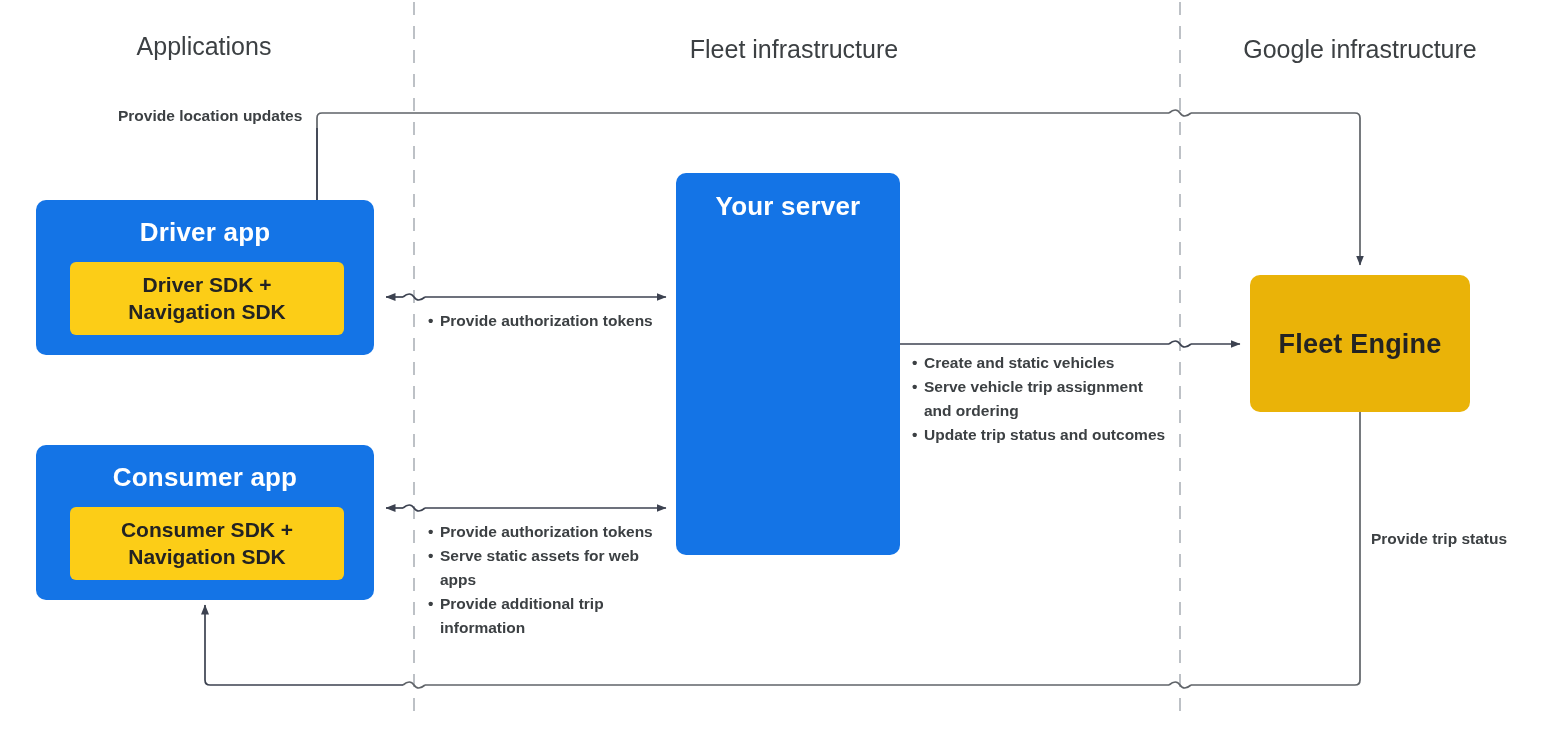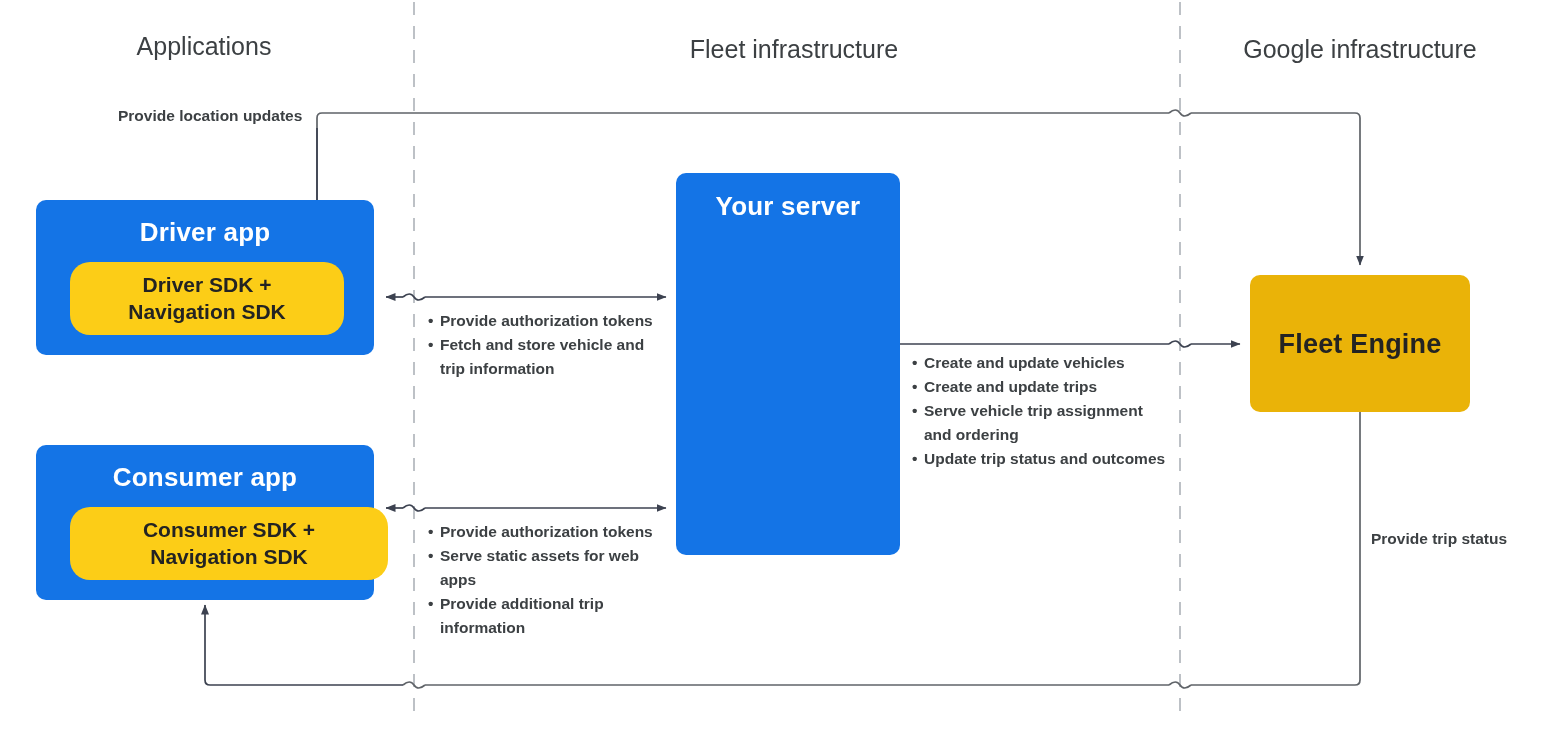--- a/index.html
+++ b/index.html
@@ -39,21 +39,21 @@
     left: 0; right: 0;
     text-align: center;
     font-weight: bold;
     color: #ffffff;
     font-size: 26px;
     letter-spacing: .2px;
   }
   .sdk-box {
     position: absolute;
     background: #FCCD17;
-    border-radius: 20px;
+    border-radius: 6px;
     display: flex;
     align-items: center;
     justify-content: center;
     text-align: center;
     color: #232323;
     font-weight: bold;
     font-size: 21px;
     line-height: 1.28;
   }
   .fleet-label {
@@ -152,47 +152,45 @@
   <div class="node node-blue" style="left:36px; top:200px; width:338px; height:155px;">
     <div class="node-title" style="top:17px;">Driver app</div>
   </div>
   <div class="sdk-box" style="left:70px; top:262px; width:274px; height:73px;">
     <span>Driver SDK +<br>Navigation SDK</span>
   </div>
 
   <div class="node node-blue" style="left:36px; top:445px; width:338px; height:155px;">
     <div class="node-title" style="top:17px;">Consumer app</div>
   </div>
-  <div class="sdk-box" style="left:70px; top:507px; width:318px; height:73px;">
+  <div class="sdk-box" style="left:70px; top:507px; width:274px; height:73px;">
     <span>Consumer SDK +<br>Navigation SDK</span>
   </div>
 
   <div class="node node-blue" style="left:676px; top:173px; width:224px; height:382px;">
     <div class="node-title" style="top:18px;">Your server</div>
   </div>
 
   <div class="node node-yellow" style="left:1250px; top:275px; width:220px; height:137px;">
     <div class="fleet-label">Fleet Engine</div>
   </div>
 
   <div class="edge-label" style="left:118px; top:104px;">Provide location updates</div>
 
   <div class="edge-label" style="left:1371px; top:527px;">Provide trip status</div>
 
   <div class="bullets" style="left:428px; top:309px; width:240px;">
       <div class="bi">Provide authorization tokens</div>
-      <div class="bi">Fetch and store vehicle and trip information</div>
     </div>
 
   <div class="bullets" style="left:428px; top:520px; width:230px;">
       <div class="bi">Provide authorization tokens</div>
       <div class="bi">Serve static assets for web apps</div>
       <div class="bi">Provide additional trip information</div>
     </div>
 
   <div class="bullets" style="left:912px; top:351px; width:258px;">
-      <div class="bi">Create and update vehicles</div>
-      <div class="bi">Create and update trips</div>
+      <div class="bi">Create and static vehicles</div>
       <div class="bi">Serve vehicle trip assignment and ordering</div>
       <div class="bi">Update trip status and outcomes</div>
     </div>
 
 </div>
 
 </body></html>

